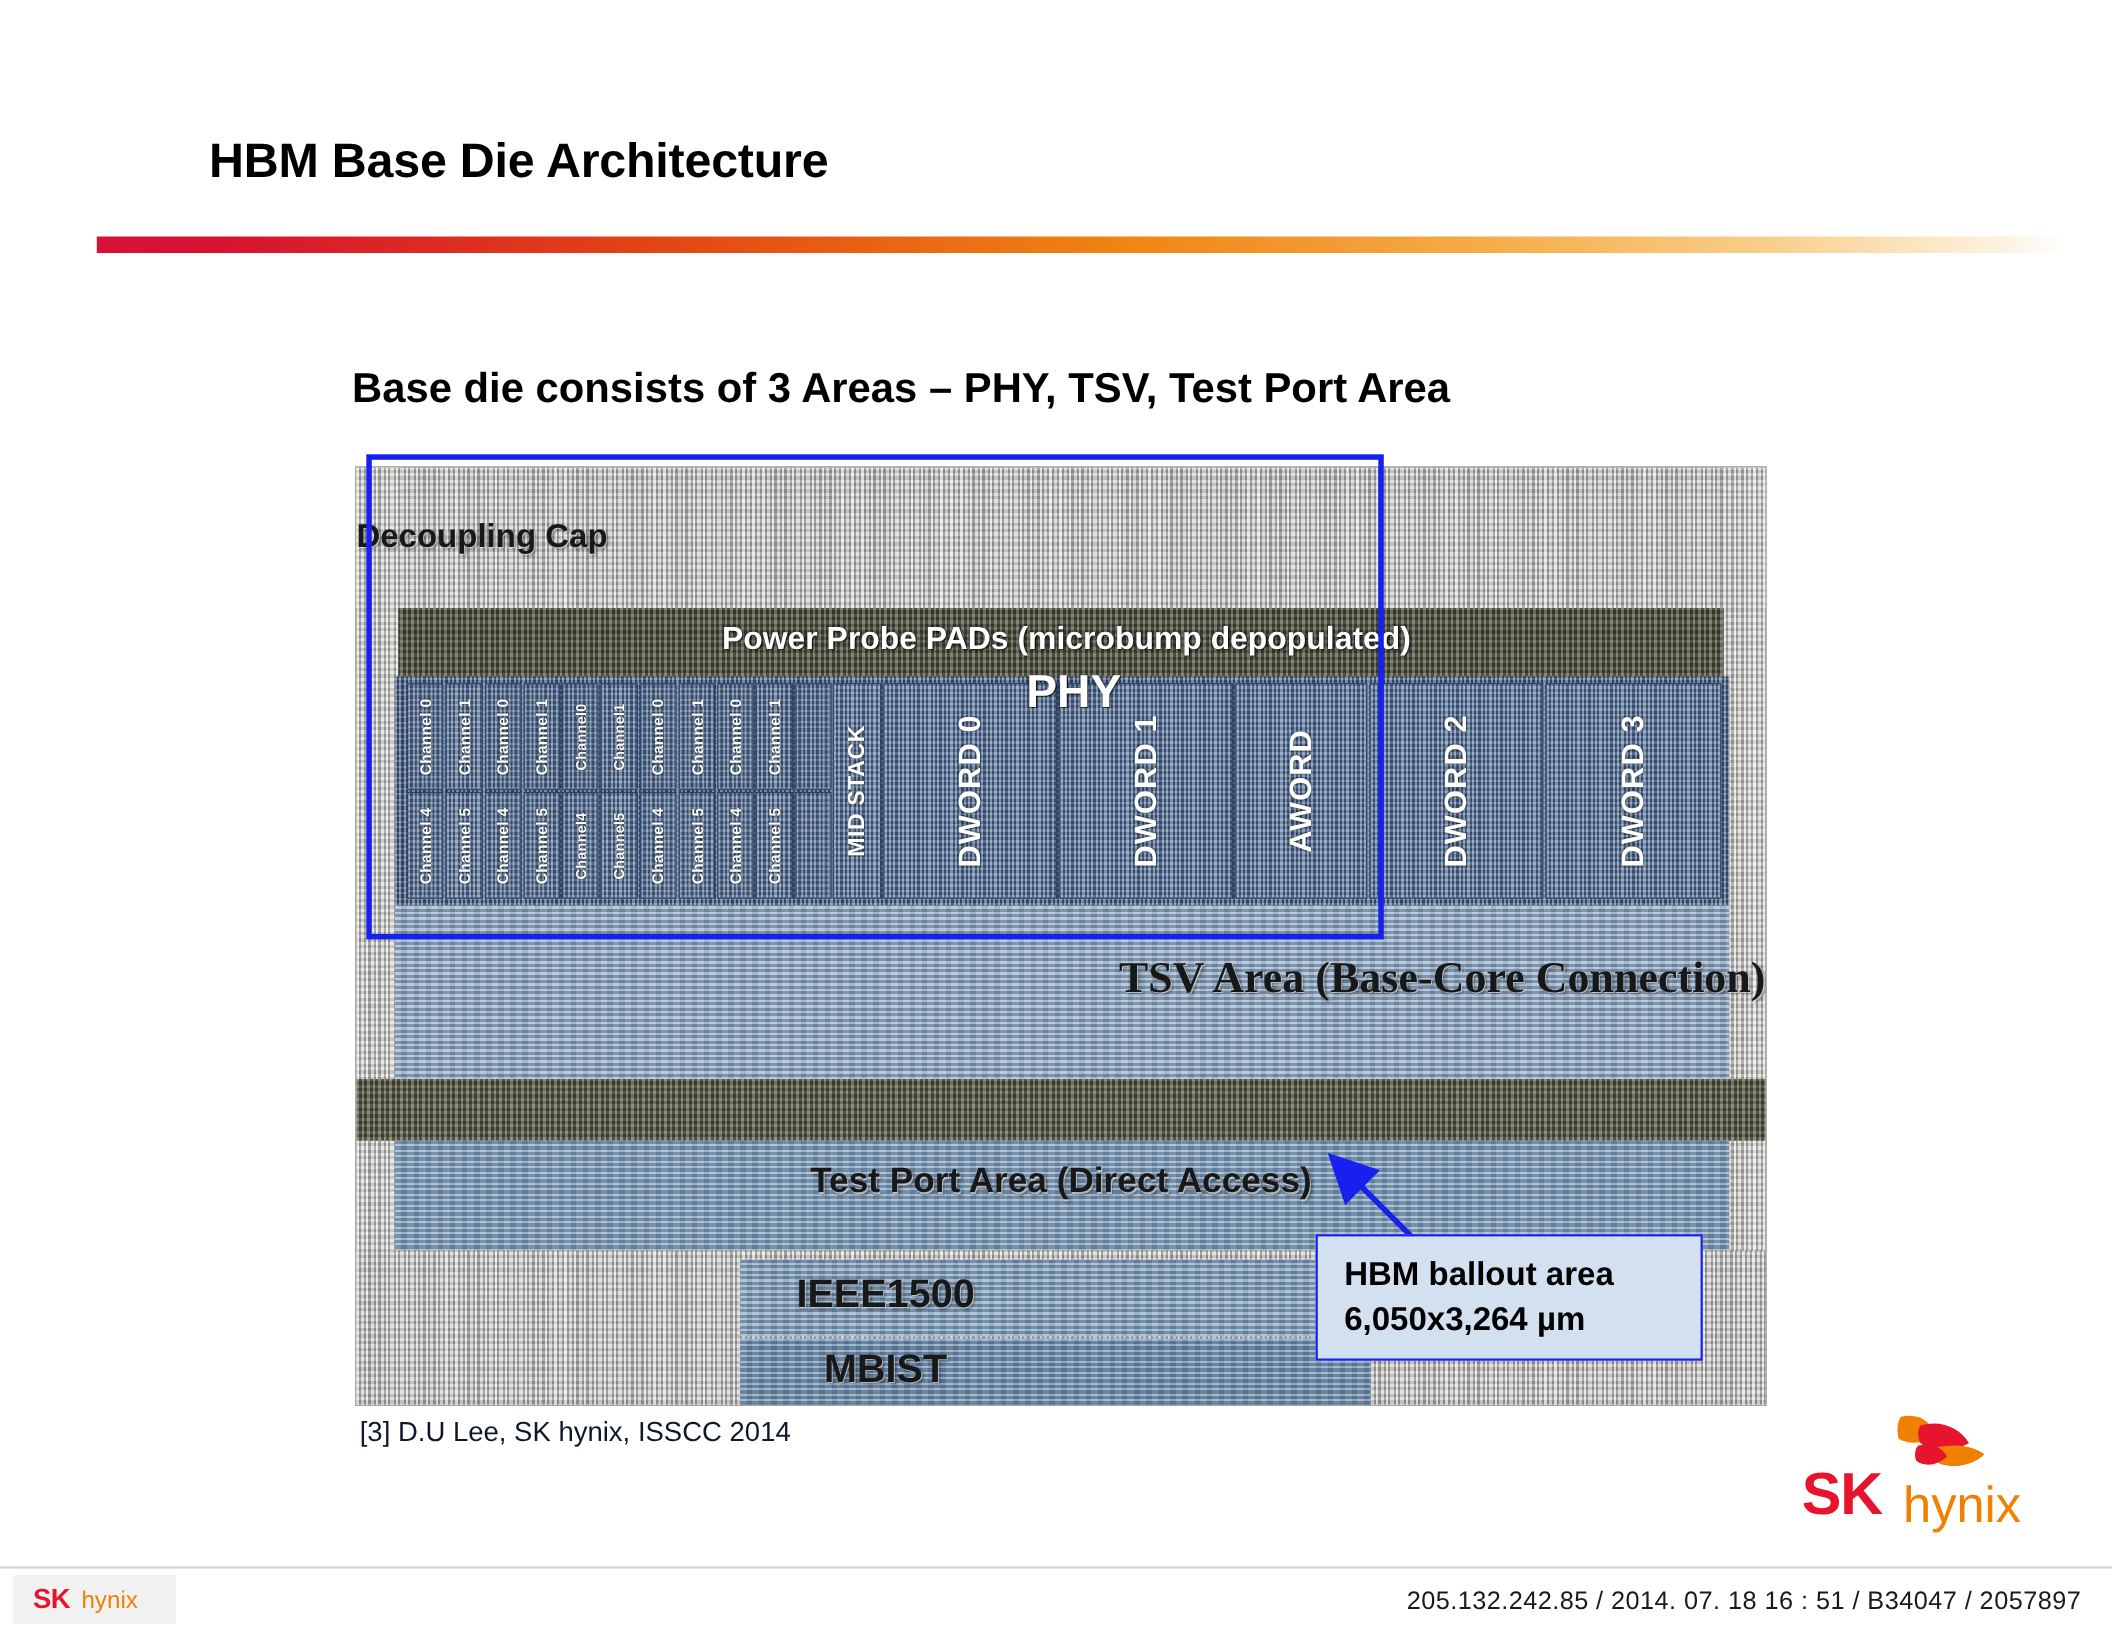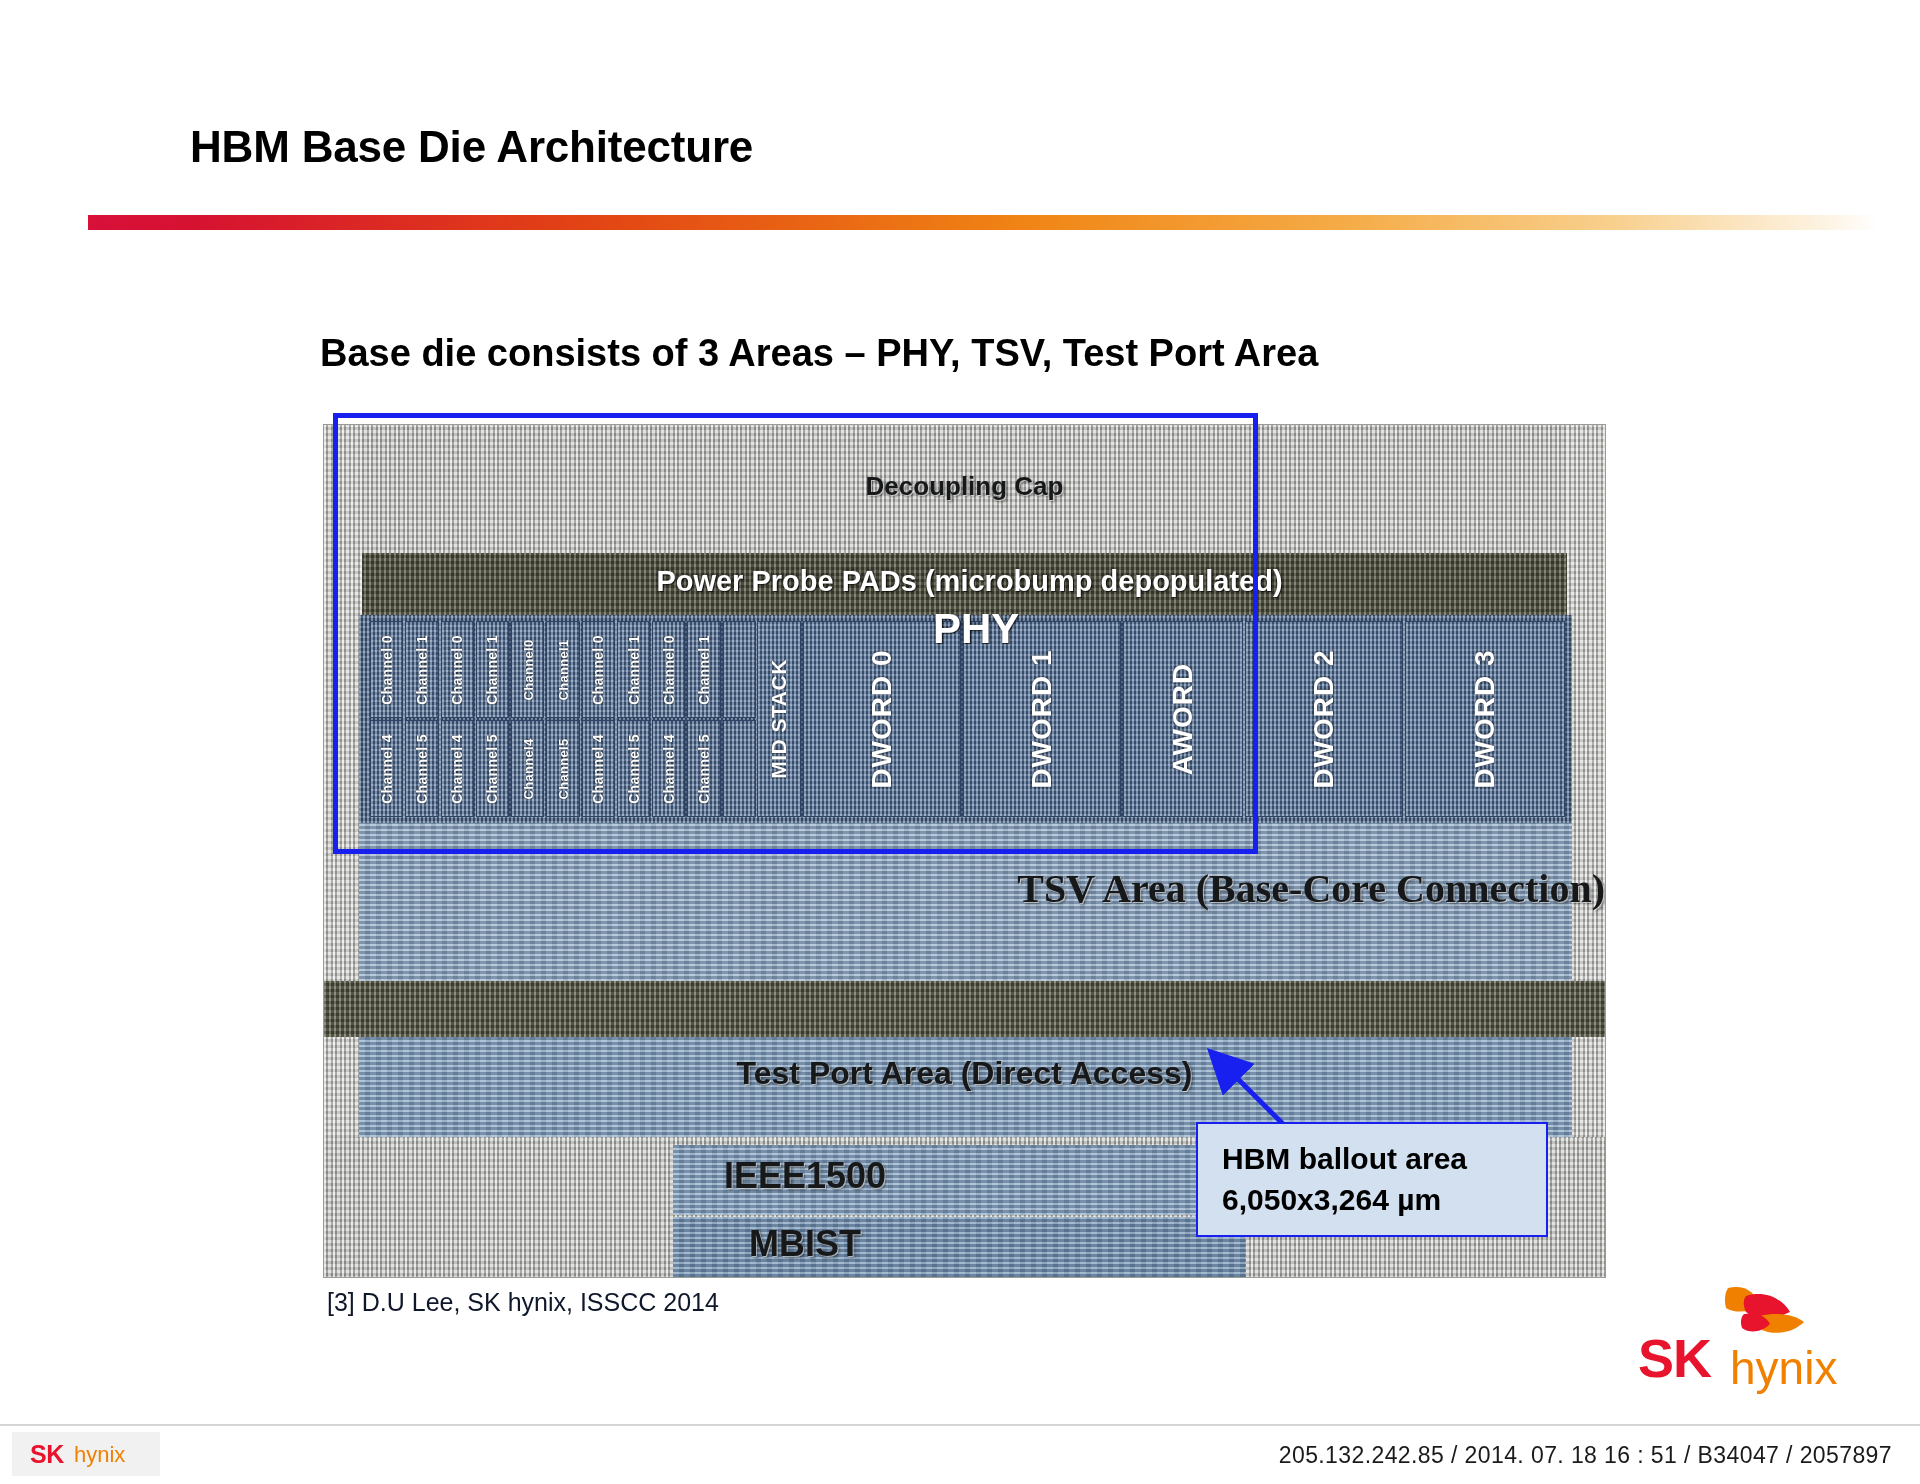--- a/index.html
+++ b/index.html
@@ -180,21 +180,21 @@
     white-space: nowrap;
   }
   .emb-light {
     position: absolute;
     color: #ffffff;
     font-weight: bold;
     text-shadow: 1px 1px 0 rgba(0,0,0,.55), 0 0 4px rgba(0,0,0,.7);
     white-space: nowrap;
   }
 
-  #lbl-deco     { left:0; right:0; top:46px;  text-align:center; font-size:26px; }
+  #lbl-deco     { left:0; right:0; top:46px;  font-size:30px; }
   #lbl-ppad     { left:10px; right:0; top:140px; text-align:center; font-size:29px; }
   #lbl-phy      { left:580px; top:180px; font-size:42px;margin-left:29px; }
   #lbl-tsv      { left:0; right:0; top:440px; text-align:right; font-size:40px;font-family:Liberation Serif, serif; }
   #lbl-test     { left:0; right:0; top:630px; text-align:center; font-size:32px; }
   #lbl-ieee     { left:400px; top:730px; font-size:36px; }
   #lbl-mbist    { left:425px; top:798px; font-size:36px; }
 
   
   #ballout-rect {
     position: absolute;

